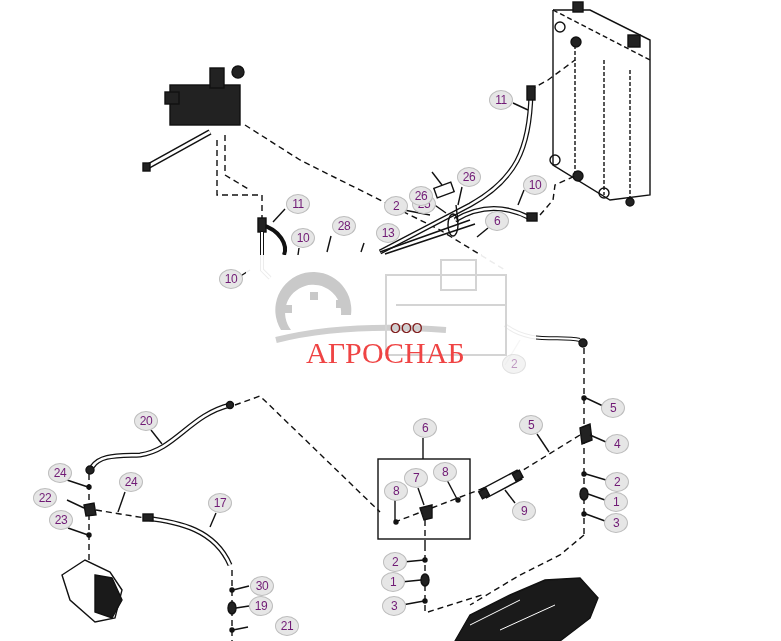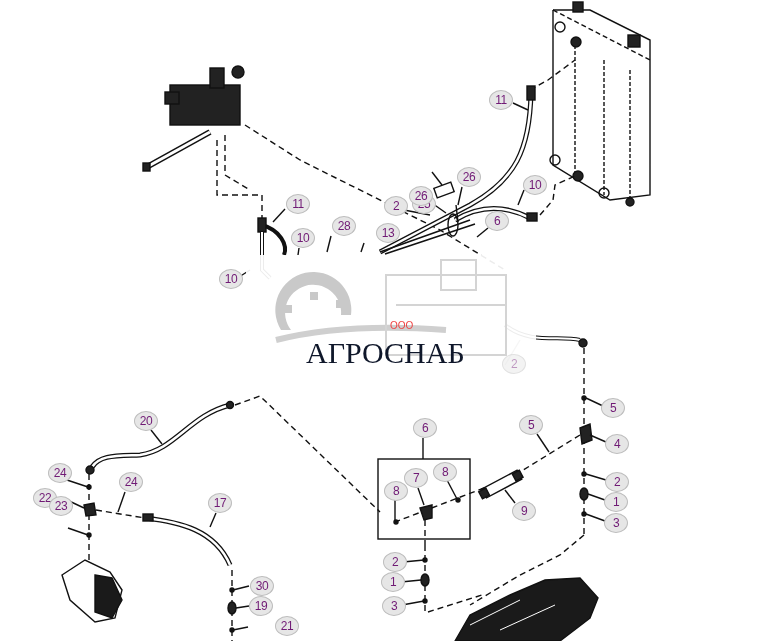--- a/index.html
+++ b/index.html
@@ -1,21 +1,21 @@
 <!DOCTYPE html>
 <html><head>
 <meta charset="utf-8">
 <style>
   html, body { margin: 0; padding: 0; background: #ffffff; }
   body { width: 781px; height: 641px; overflow: hidden; position: relative; font-family: "Liberation Sans", sans-serif; }
   #diagram { position: absolute; left: 0; top: 0; width: 781px; height: 641px; }
   .callout { position: absolute; width: 24px; height: 20px; margin-left: -10px; margin-top: -10px; border-radius: 50%; background: #e6e6e6; border: 1px solid #bdbdbd; box-sizing: border-box; font-size: 12px; line-height: 18px; text-align: center; color: #701a75; letter-spacing: -0.5px; }
   .watermark-panel { position: absolute; left: 246px; top: 255px; width: 290px; height: 128px; background: rgba(255,255,255,0.92); }
-  .wm-text { position: absolute; left: 306px; top: 336px; font-family: "Liberation Serif", serif; font-size: 30px; color: #0f172a; letter-spacing: 0px; }
-  .wm-ooo { position: absolute; left: 390px; top: 320px; font-family: "Liberation Sans", sans-serif; font-size: 10px; color: #ef4444; }
+  .wm-text { position: absolute; left: 306px; top: 336px; font-family: "Liberation Serif", serif; font-size: 30px; color: #ef4444; letter-spacing: 0px; }
+  .wm-ooo { position: absolute; left: 390px; top: 320px; font-family: "Liberation Sans", sans-serif; font-size: 14px; color: #7f1d1d; }
 </style>
 </head>
 <body>
 
 <svg id="diagram" viewBox="0 0 781 641" xmlns="http://www.w3.org/2000/svg">
   <g fill="none" stroke="#111" stroke-width="1.4">
 
     <g>
       <rect x="170" y="85" width="70" height="40" fill="#222"></rect>
       <rect x="210" y="68" width="14" height="20" fill="#222"></rect>
@@ -214,20 +214,20 @@
     <div class="callout" style="left: 394px; top: 491px;">8</div>
     <div class="callout" style="left: 522px; top: 511px;">9</div>
     <div class="callout" style="left: 615px; top: 482px;">2</div>
     <div class="callout" style="left: 614px; top: 502px;">1</div>
     <div class="callout" style="left: 614px; top: 523px;">3</div>
     <div class="callout" style="left: 144px; top: 421px;">20</div>
     <div class="callout" style="left: 58px; top: 473px;">24</div>
     <div class="callout" style="left: 129px; top: 482px;">24</div>
     <div class="callout" style="left: 43px; top: 498px;">22</div>
     <div class="callout" style="left: 218px; top: 503px;">17</div>
-    <div class="callout" style="left: 59px; top: 506px;">23</div>
+    <div class="callout" style="left: 59px; top: 520px;">23</div>
     <div class="callout" style="left: 393px; top: 562px;">2</div>
     <div class="callout" style="left: 391px; top: 582px;">1</div>
     <div class="callout" style="left: 392px; top: 606px;">3</div>
     <div class="callout" style="left: 260px; top: 586px;">30</div>
     <div class="callout" style="left: 259px; top: 606px;">19</div>
     <div class="callout" style="left: 258px; top: 626px; margin-left: 17px;">21</div>
   </div>
 
 </body></html>

